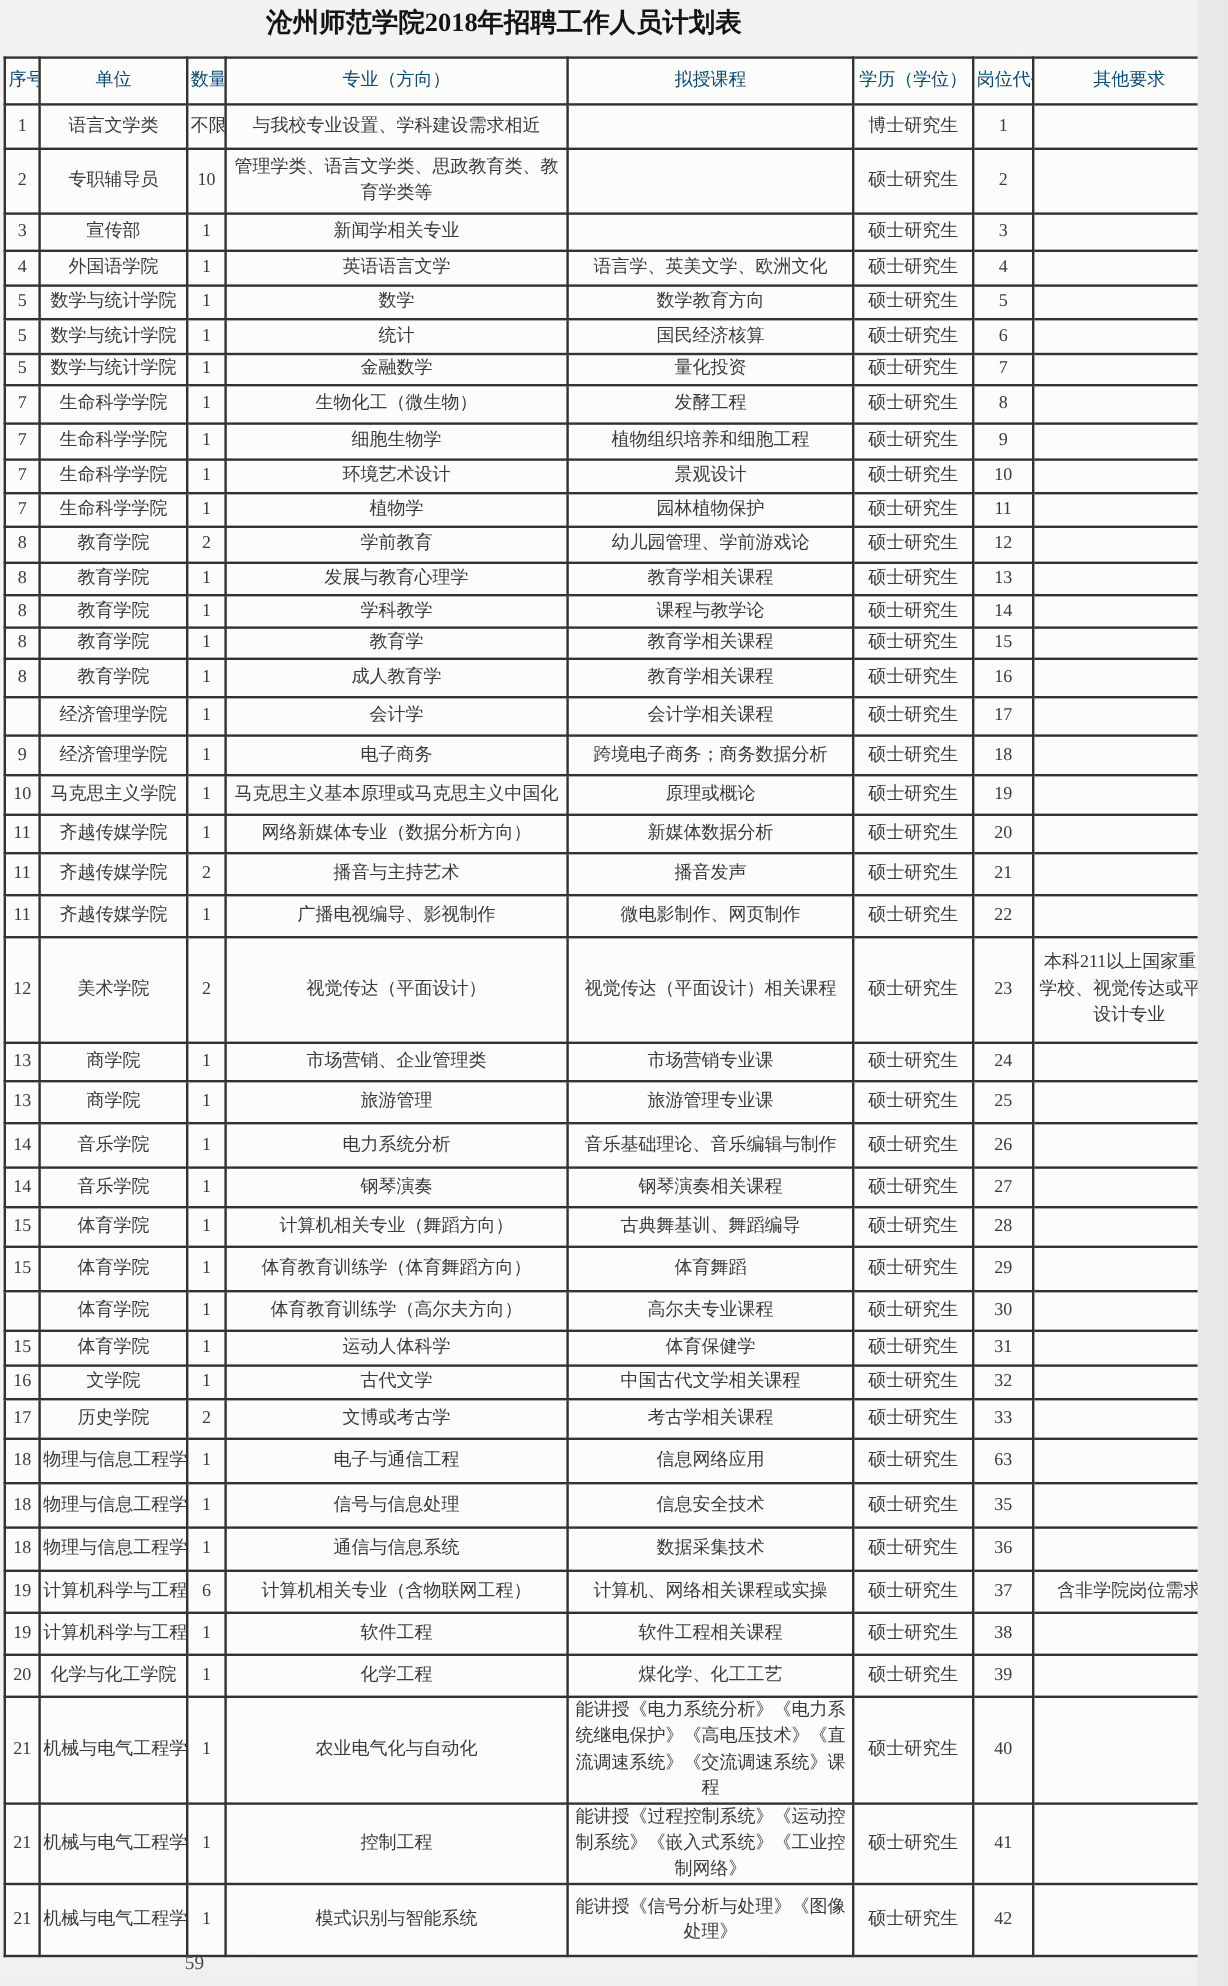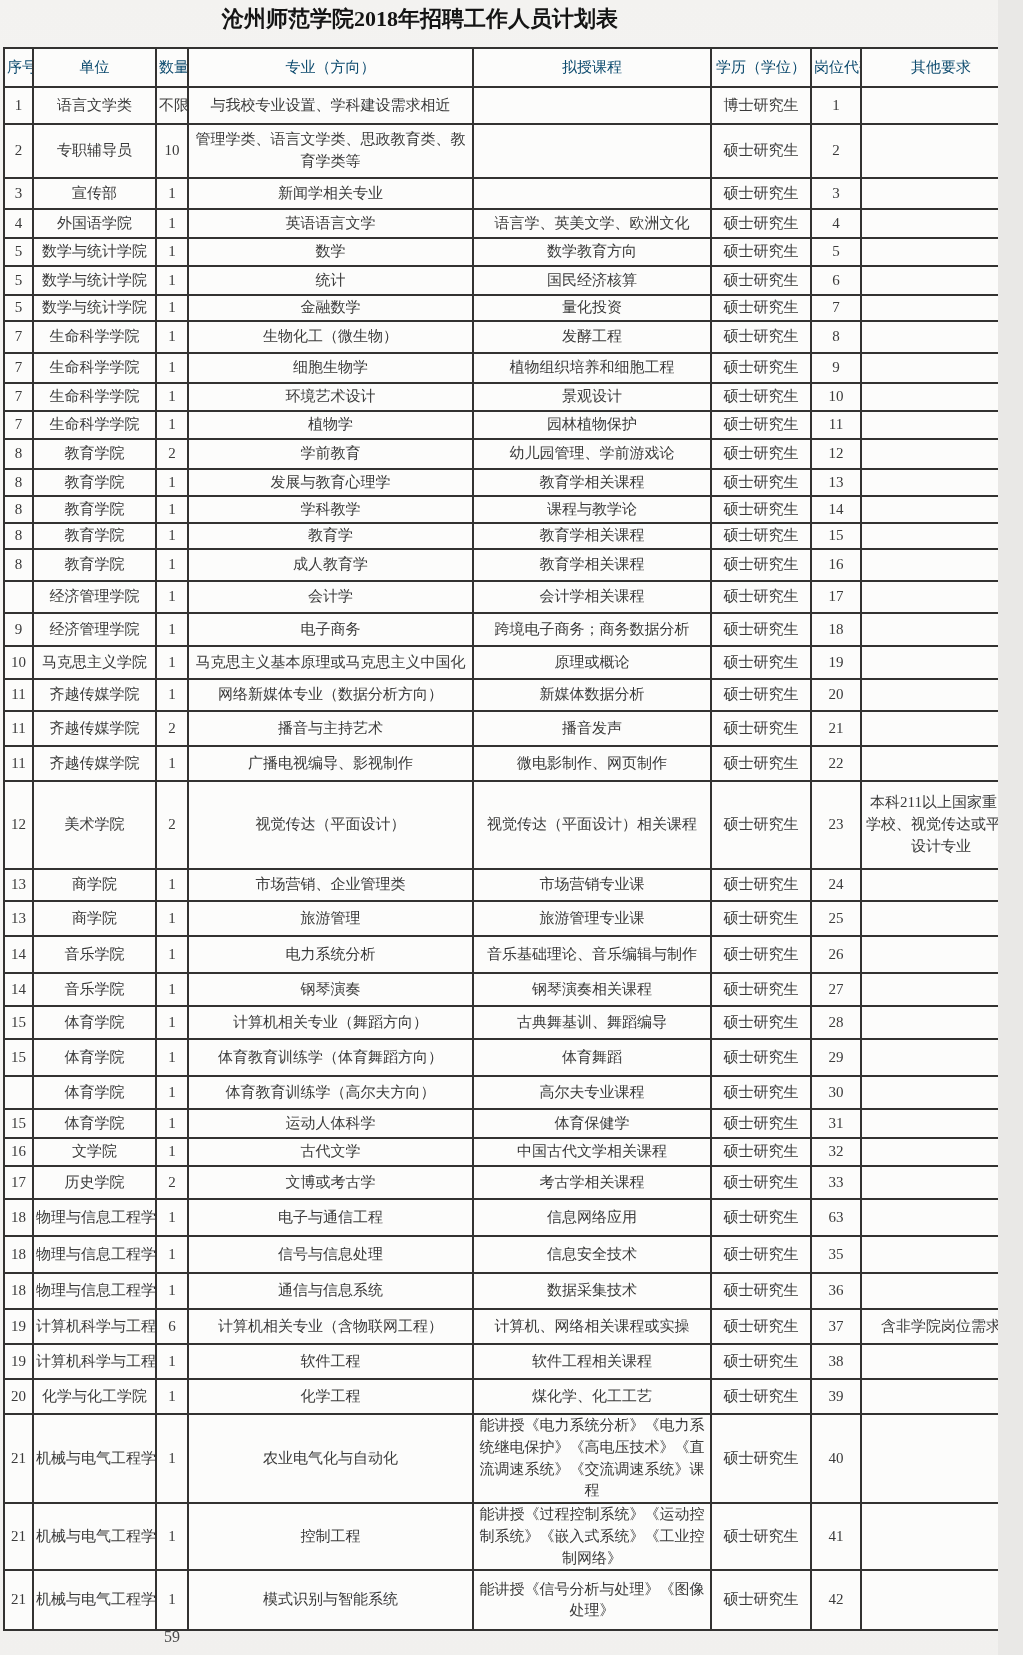--- a/index.html
+++ b/index.html
@@ -19,21 +19,21 @@
   table.plan th, table.plan td {
     border:2px solid #333231; overflow:hidden; padding:0 2px;
     text-align:center; vertical-align:middle; font-weight:normal;
     font-size:15px; line-height:1.45; color:#3a3a3a;
   }
   table.plan th { color:#0c4a6e; }
   .nowrap { white-space:nowrap; padding:0; }
   td.clip-cell { vertical-align:top; padding:0; }
   .clip-top { display:inline-block; margin-top:-11px; line-height:20px; white-space:nowrap; }
   .footer-total {
-    position:absolute; top:1628px; left:154px; width:36px; text-align:center;
+    position:absolute; top:1628px; left:154px; width:36px; 
     font-size:16px; color:#4a4a4a;
   }
 </style>
 </head>
 <body>
 
 <div class="page">
   <div class="doc-title">沧州师范学院2018年招聘工作人员计划表</div>
 
   <table class="plan">

